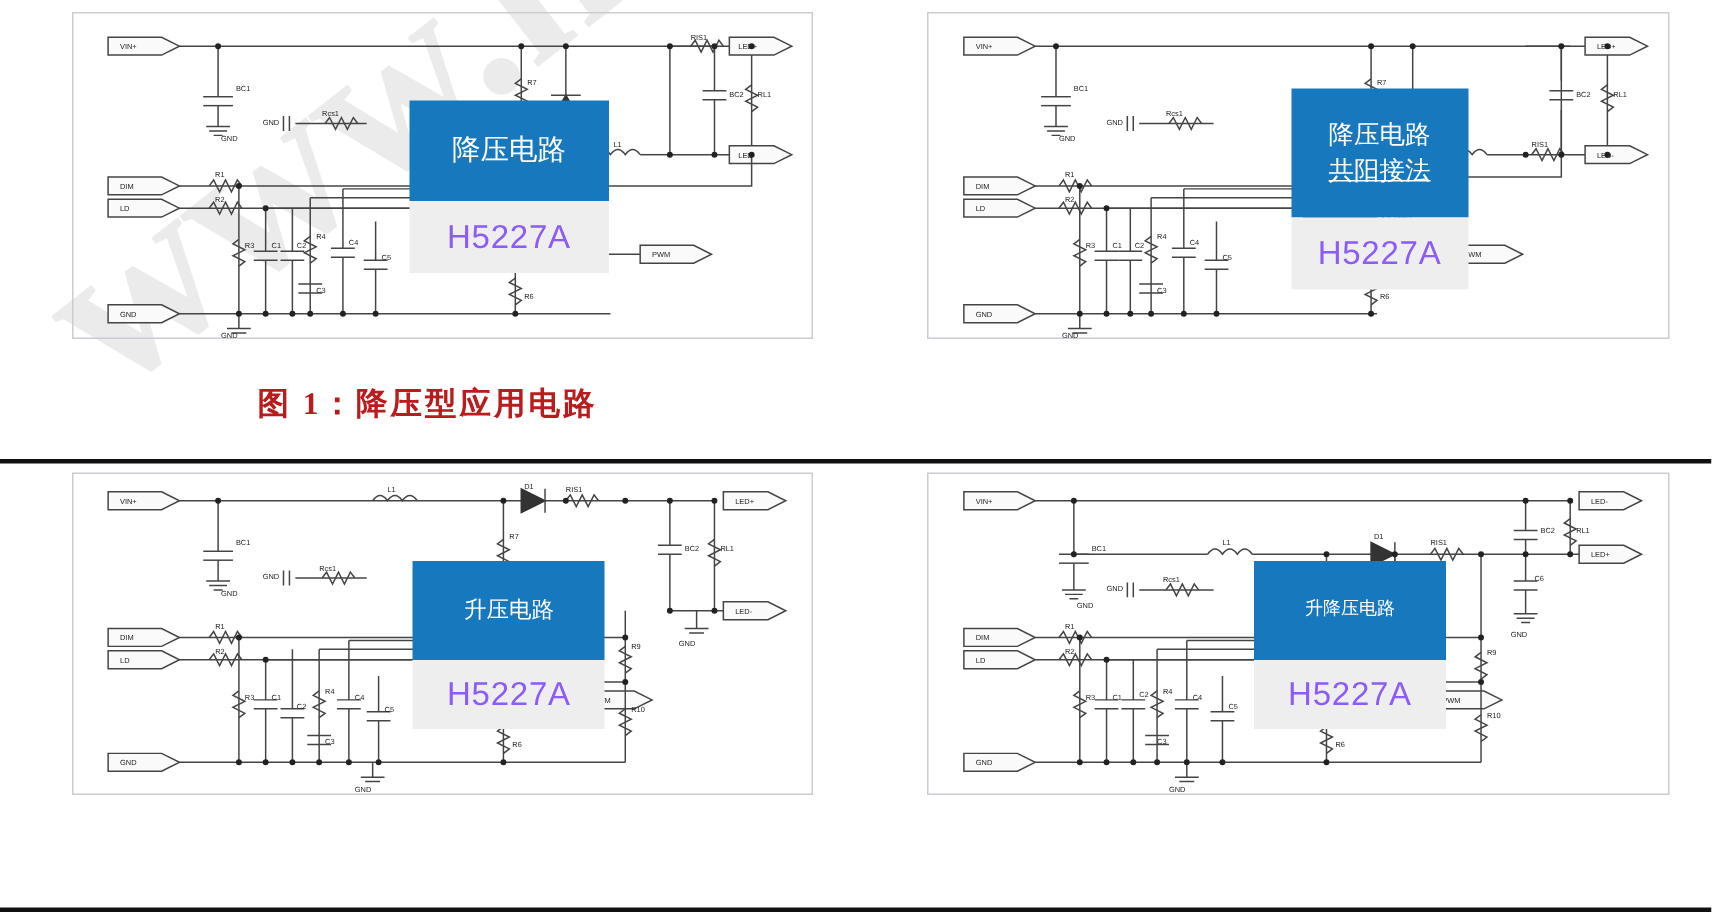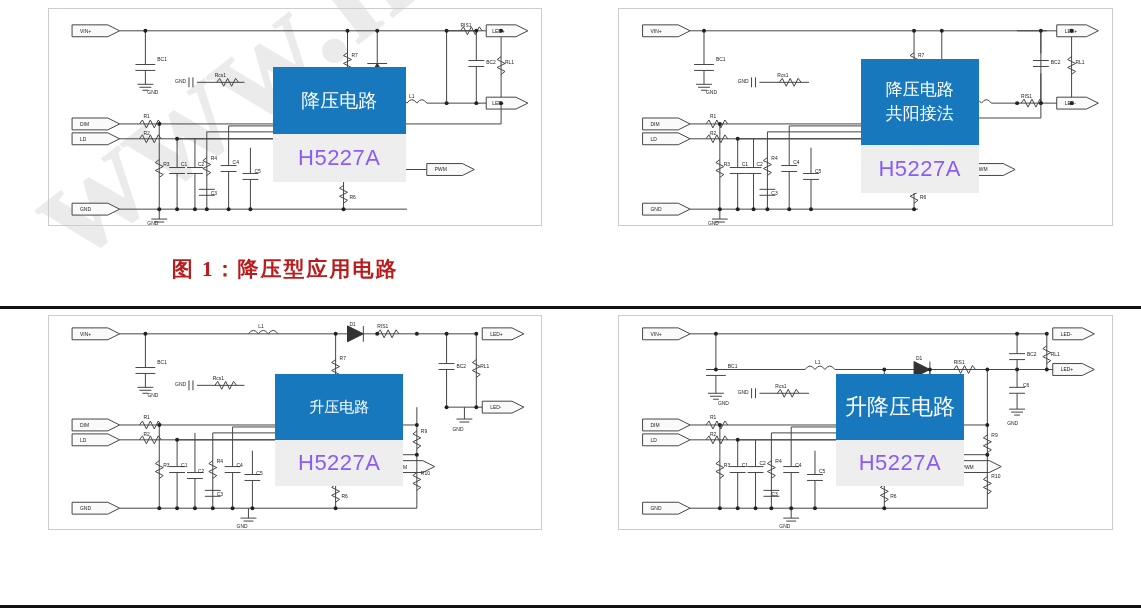--- a/index.html
+++ b/index.html
@@ -348,21 +348,21 @@
           <text x="434" y="56">BC2</text>
           <text x="459" y="56">RL1</text>
           <text x="320" y="106">R8</text>
           <text x="312" y="139">GND</text>
           <text x="314" y="156">R5</text>
           <text x="302" y="192">R6</text>
         </g>
       </svg>
       <div class="blue-chip" style="left:49%;top:23%;width:24%;height:40%;font-size:17px;">
         <span>降压电路</span>
-        <span style="margin-top:4px;">共阳接法</span>
+        <span style="margin-top:4px;text-decoration:underline;">共阳接法</span>
       </div>
       <div class="gray-chip" style="left:49%;top:63%;width:24%;height:22%;font-size:22px;">
         <span>H5227A</span>
       </div>
     </div>
   </div>
 
   <div class="cell r2">
     <div class="figure-box">
       <svg class="sch" viewBox="0 0 494 215">
@@ -633,21 +633,21 @@
           <text x="410" y="40">BC2</text>
           <text x="434" y="40">RL1</text>
           <text x="268" y="106">R8</text>
           <text x="302" y="127">GND</text>
           <text x="284" y="146">R5</text>
           <text x="272" y="184">R6</text>
           <text x="374" y="122">R9</text>
           <text x="374" y="164">R10</text>
         </g>
       </svg>
-      <div class="blue-chip" style="left:44%;top:27%;width:26%;height:31%;font-size:22px;">
+      <div class="blue-chip" style="left:44%;top:27%;width:26%;height:31%;font-size:12px;font-family:Liberation Mono, monospace;">
         <span>升降压电路</span>
       </div>
       <div class="gray-chip" style="left:44%;top:58%;width:26%;height:22%;font-size:22px;">
         <span>H5227A</span>
       </div>
     </div>
   </div>
 
 </div>
 

